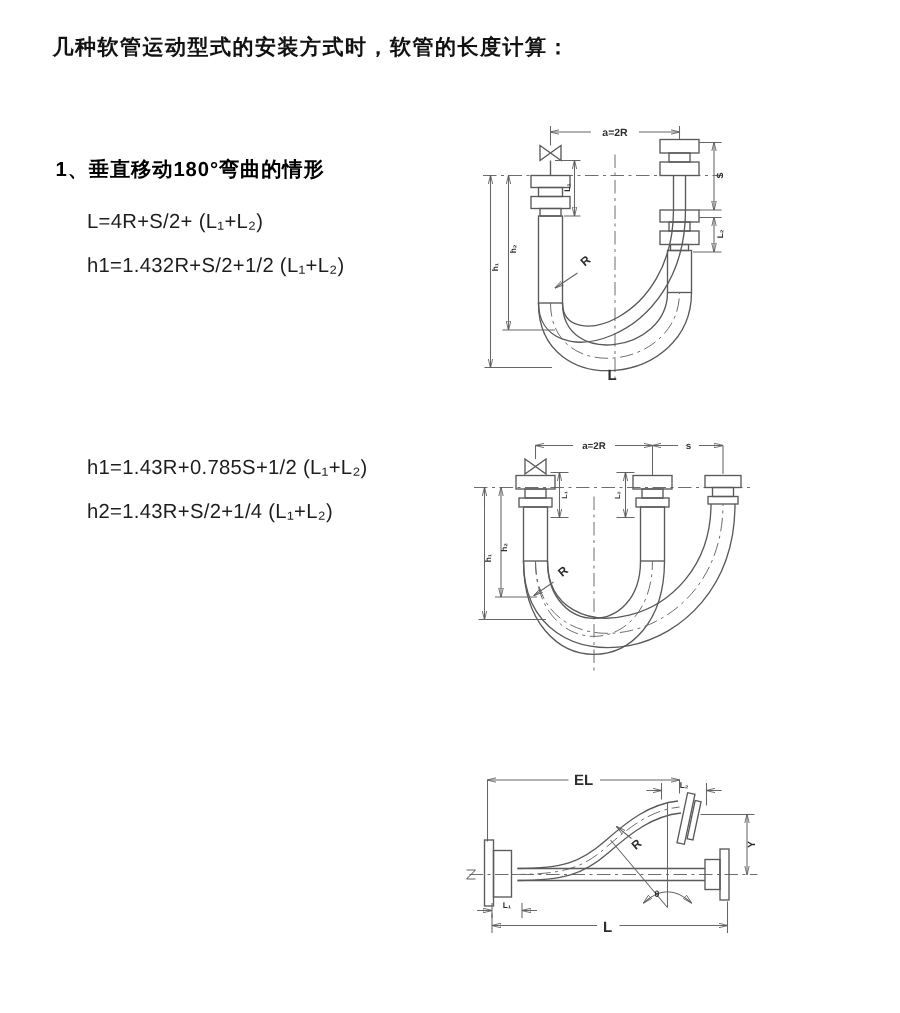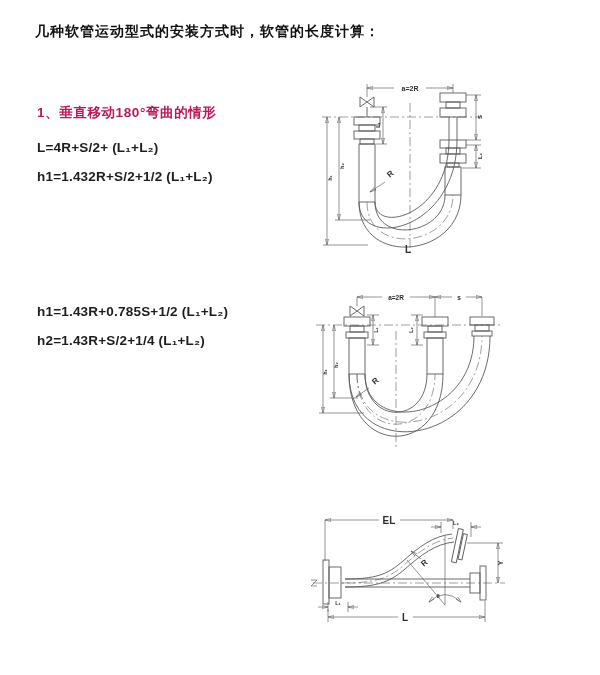--- a/index.html
+++ b/index.html
@@ -1,23 +1,23 @@
 <!DOCTYPE html>
 <html><head>
 <meta charset="utf-8">
 <style>
   html,body{margin:0;padding:0;background:#ffffff;}
   .canvas{position:relative;width:600px;height:675px;background:#fff;overflow:hidden;
           font-family:"Liberation Sans","DejaVu Sans",sans-serif;}
   .title{position:absolute;left:35px;top:23px;font-size:14px;font-weight:700;
          color:#121212;letter-spacing:1px;}
   .sec{position:absolute;left:37px;}
-  .sec-heading{font-size:13.5px;font-weight:700;color:#be185d;letter-spacing:0.6px;
+  .sec-heading{font-size:13.5px;font-weight:700;color:#000000;letter-spacing:0.6px;
                margin:0 0 11px 0;white-space:nowrap;}
-  .formula{font-size:13.5px;font-weight:700;color:#1d1d1d;
+  .formula{font-size:13.5px;font-weight:400;color:#1d1d1d;margin-left:21px;
            line-height:29px;letter-spacing:0.2px;white-space:nowrap;}
   svg.diag{position:absolute;}
   .diag line,.diag path,.diag rect{stroke:#5a5a5a;fill:none;stroke-width:0.9;}
   .diag .dim{stroke:#666;stroke-width:0.7;}
   .diag .cl{stroke:#6a6a6a;stroke-width:0.65;stroke-dasharray:9 3 2 3;}
   .diag text{fill:#2e2e2e;stroke:none;font-weight:700;
              font-family:"Liberation Sans","DejaVu Sans",sans-serif;}
 </style>
 </head>
 <body>

